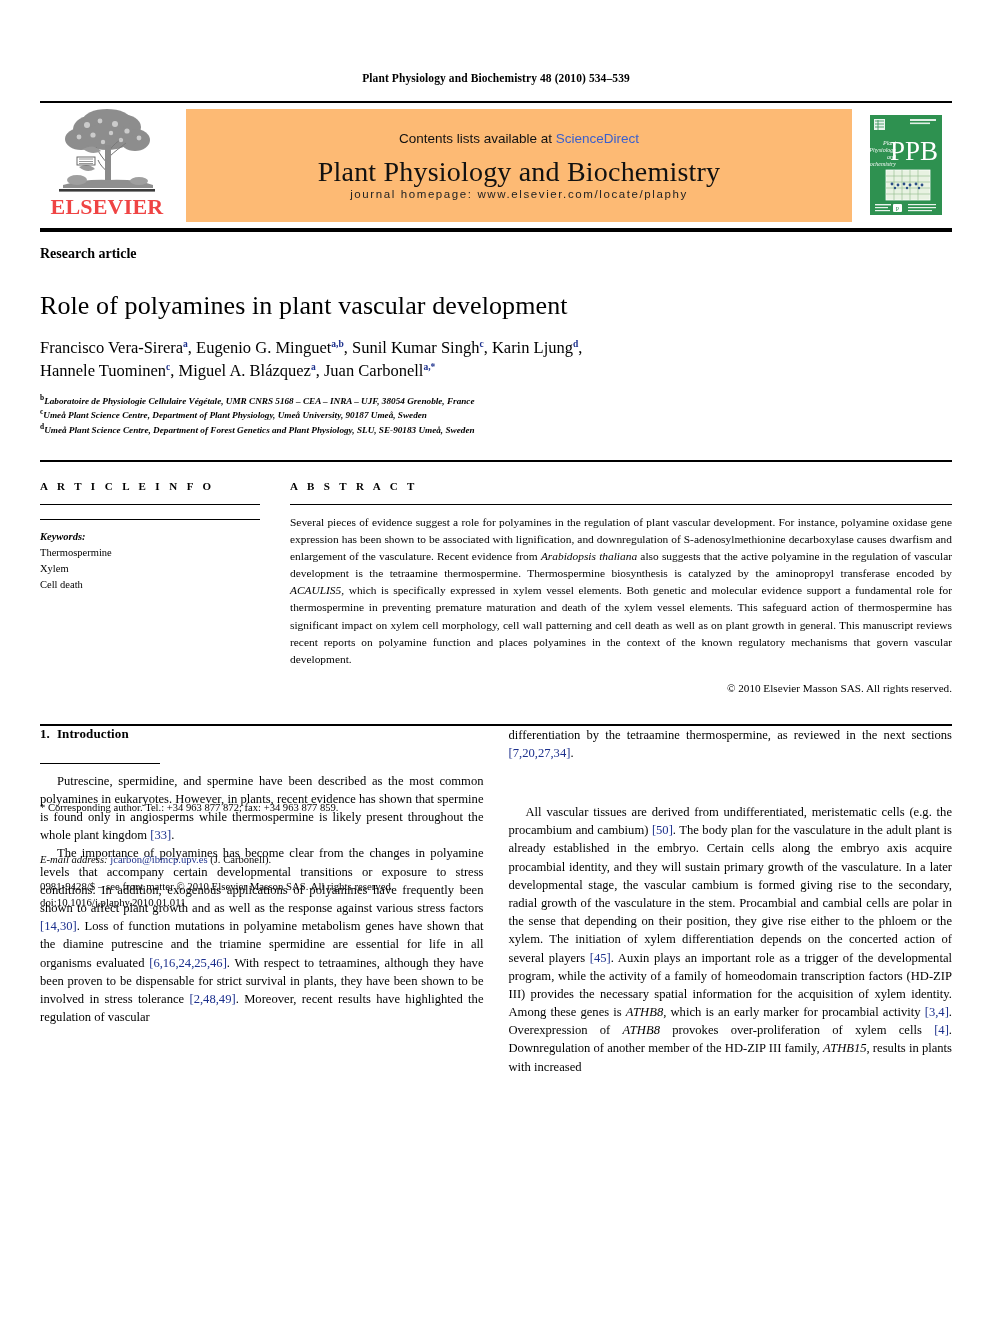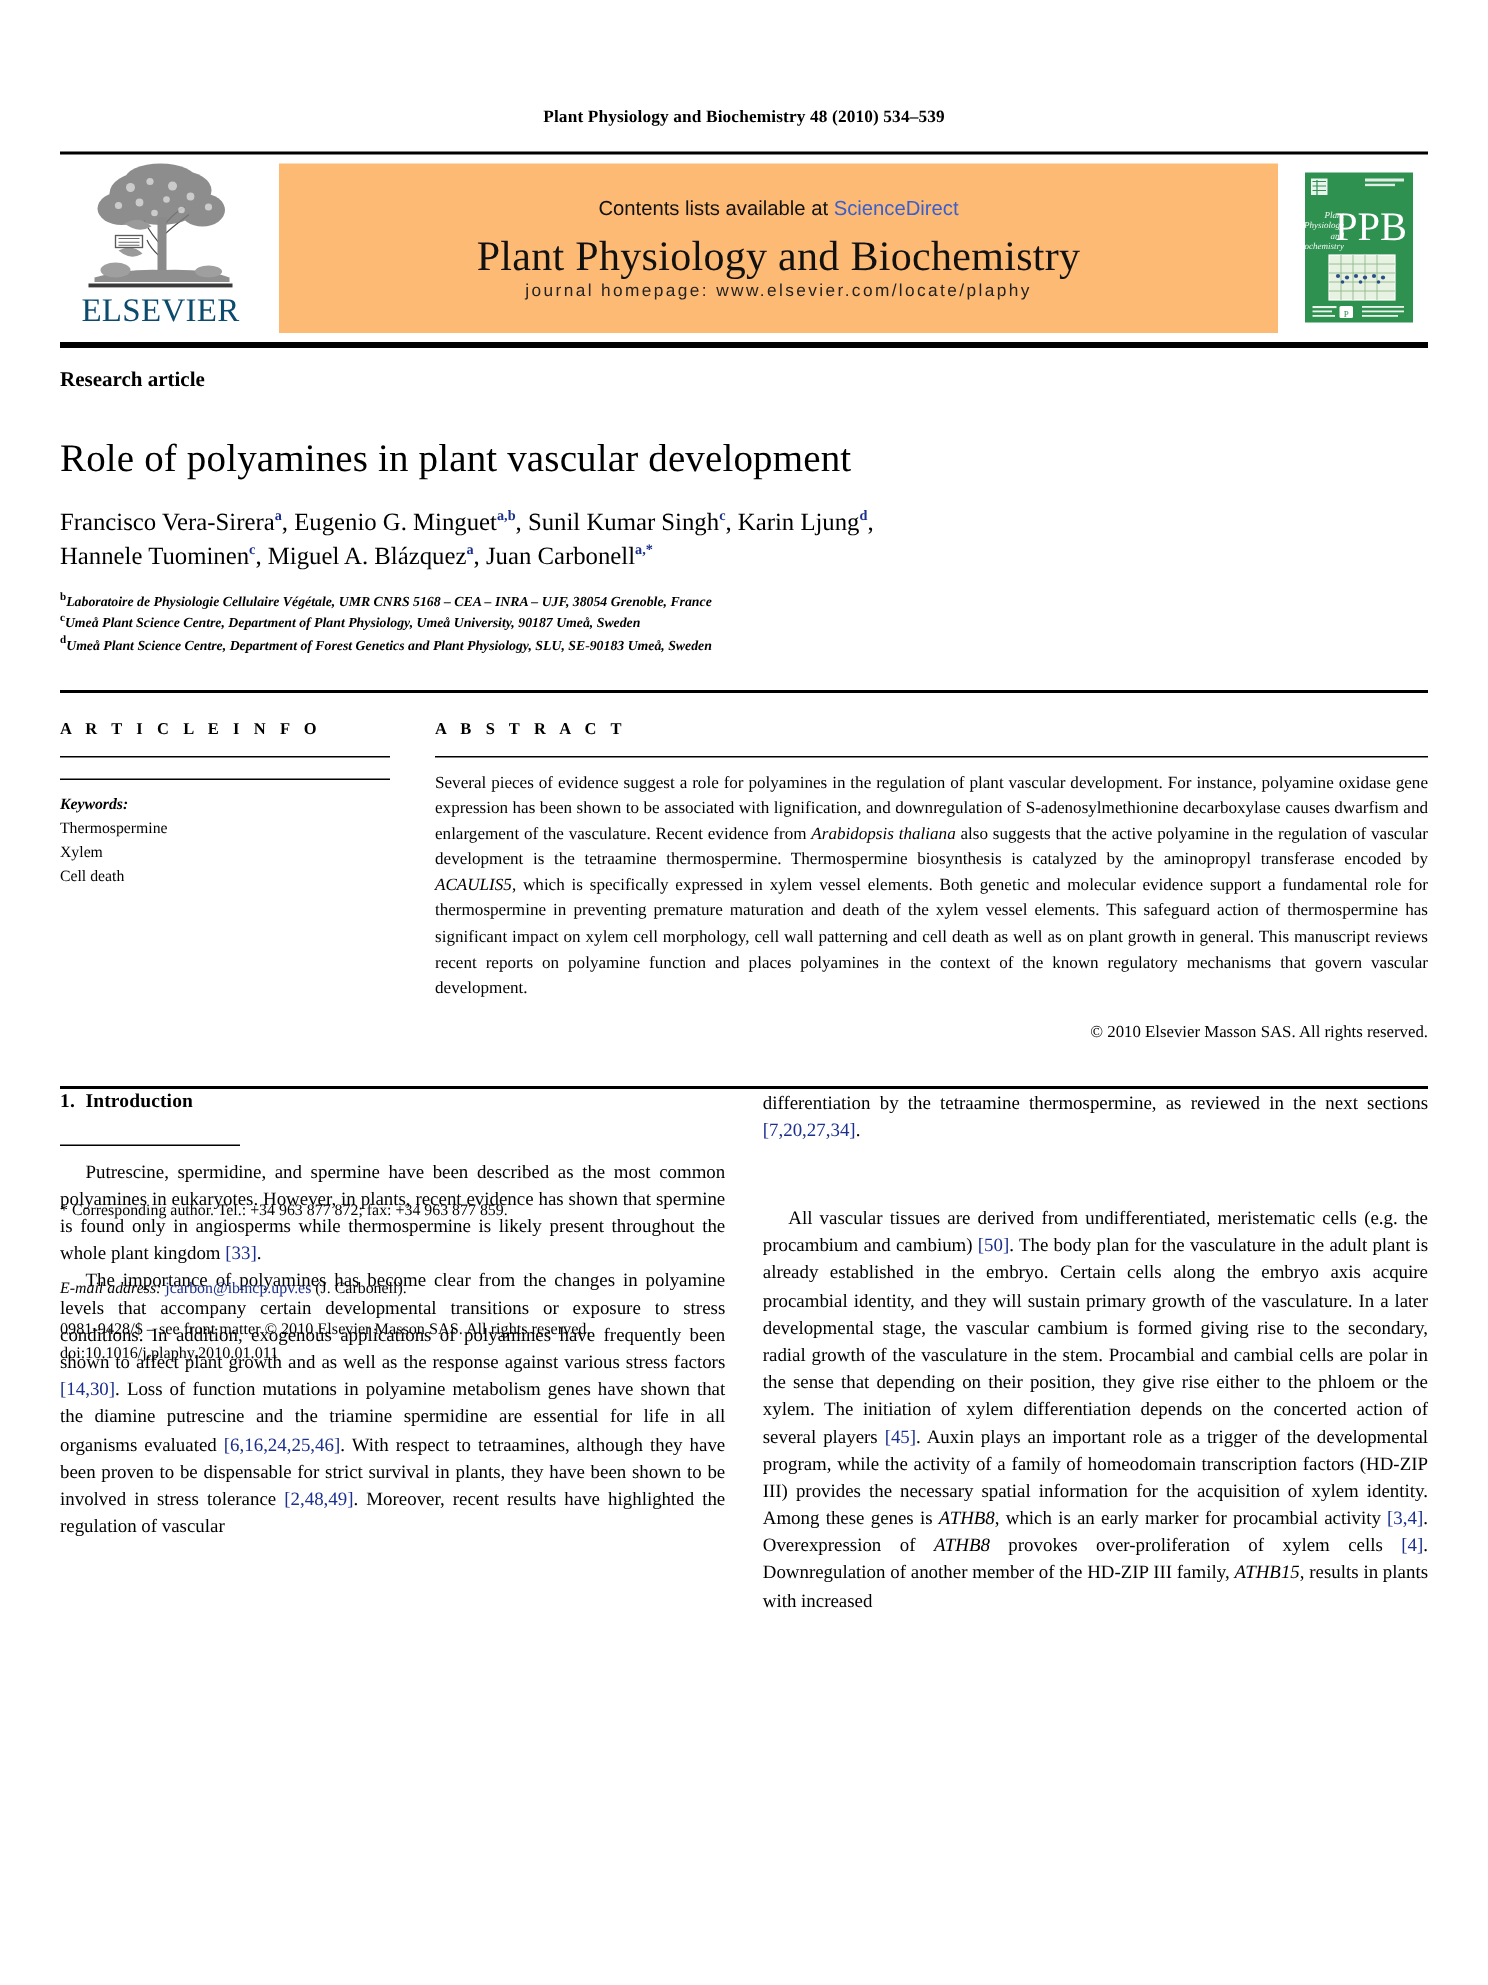--- a/index.html
+++ b/index.html
@@ -49,26 +49,26 @@
     display: flex;
     flex-direction: column;
     align-items: center;
     justify-content: flex-start;
     padding-top: 4px;
     box-sizing: border-box;
   }
   .tree-svg { display:block; }
   .elsevier-word {
     font-family: "Liberation Serif", serif;
-    color: #0c4a6e;
+    color: #ef4444;
     font-size: 22px;
     letter-spacing: 0.2px;
     line-height: 1;
     margin-top: 1px;
-    font-weight: normal;
+    font-weight: bold;
   }
   .banner {
     flex: 1 1 auto;
     background: #fdba74;
     display: flex;
     flex-direction: column;
     align-items: center;
     justify-content: center;
     margin: 6px 8px 6px 12px;
     position: relative;

